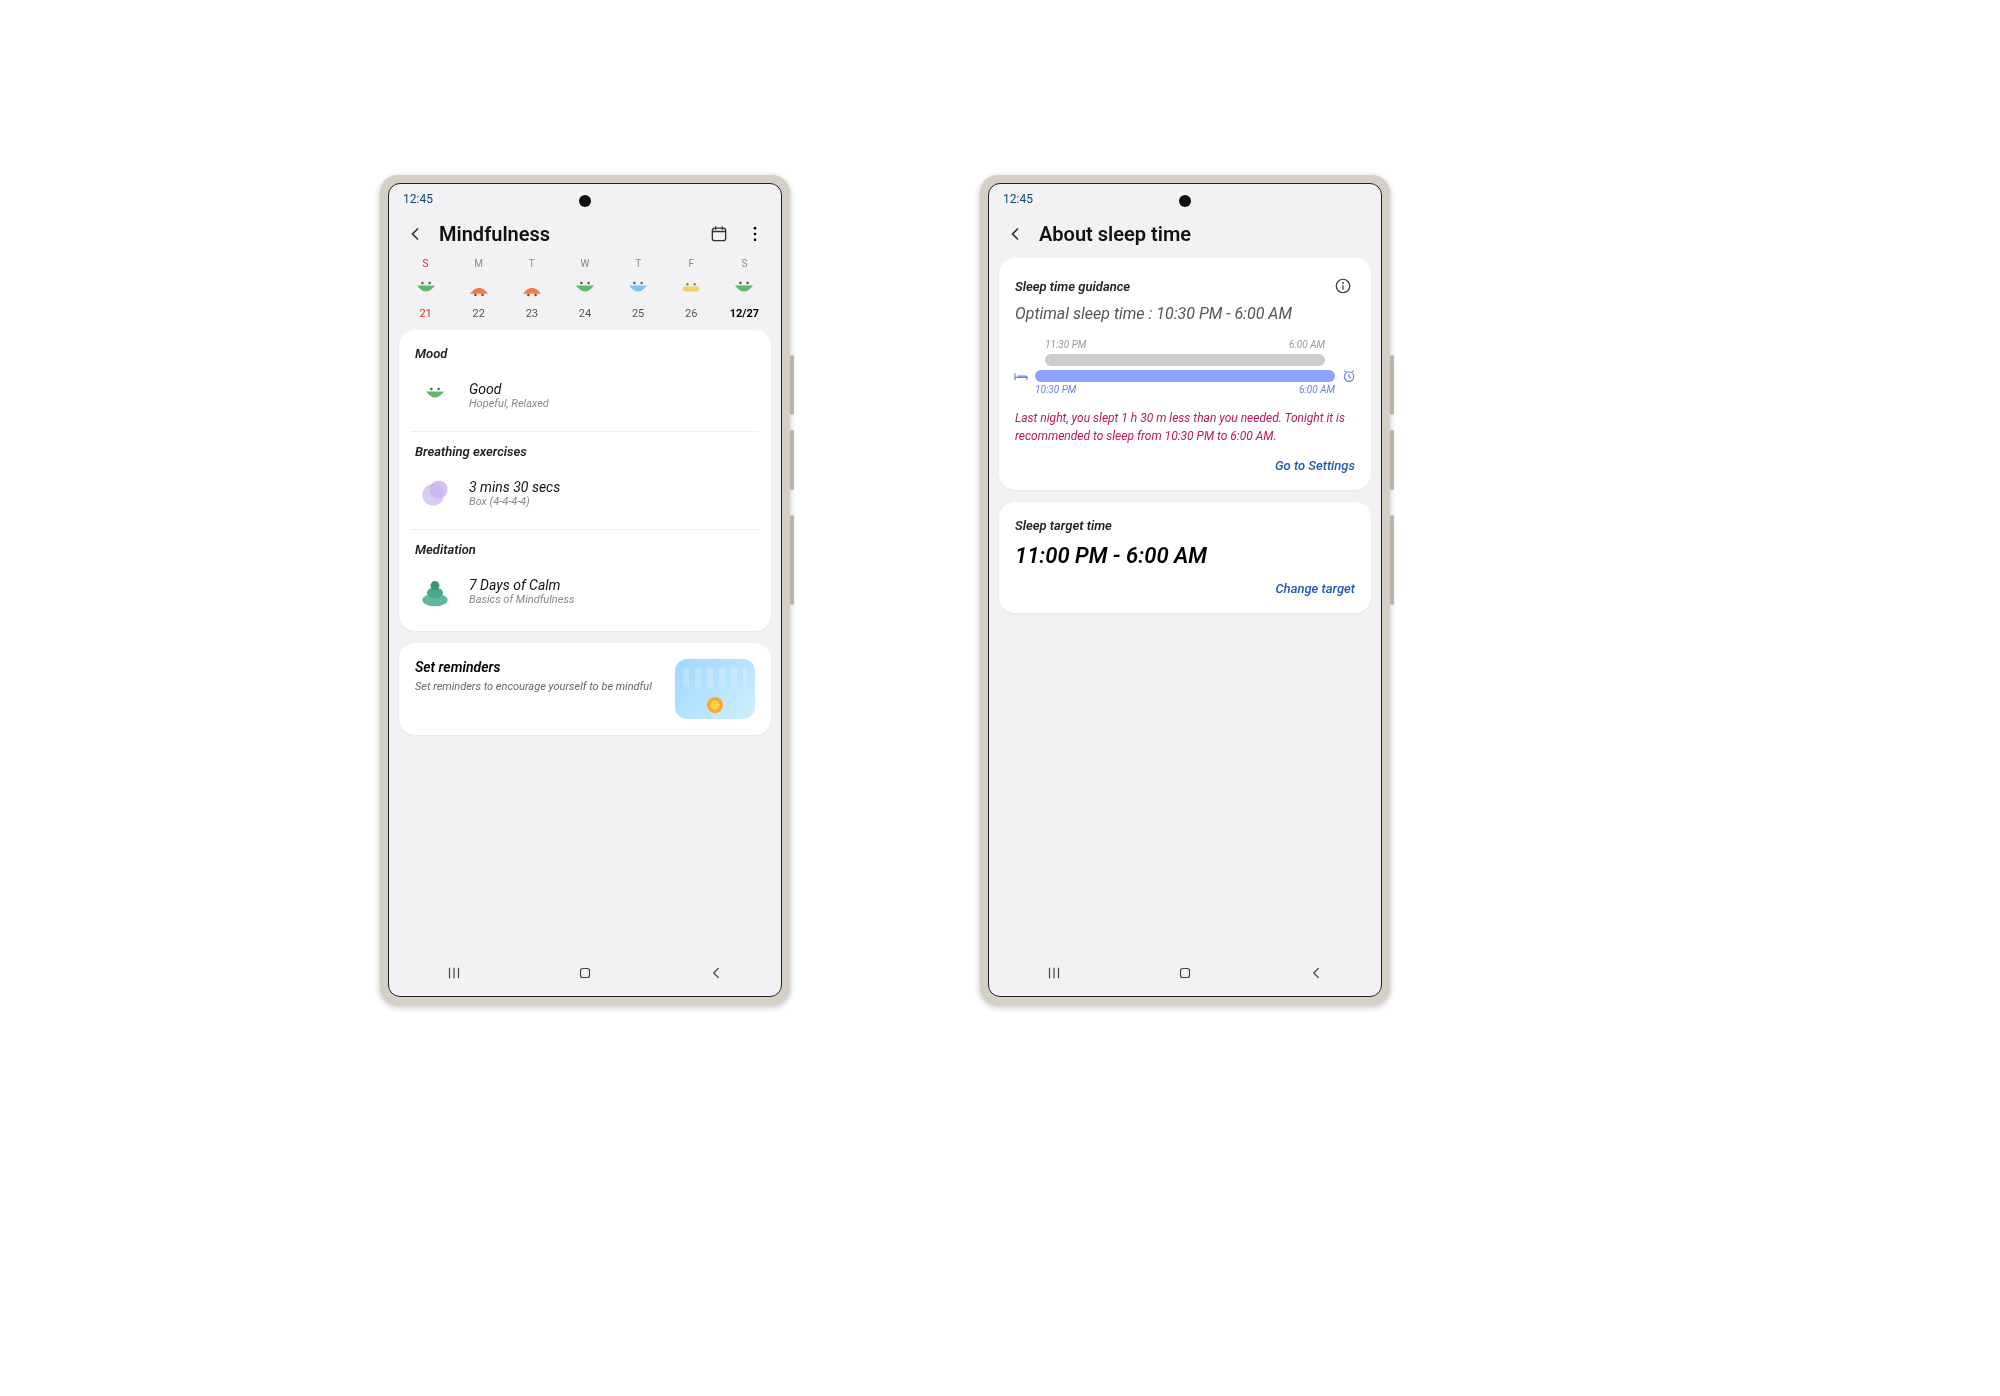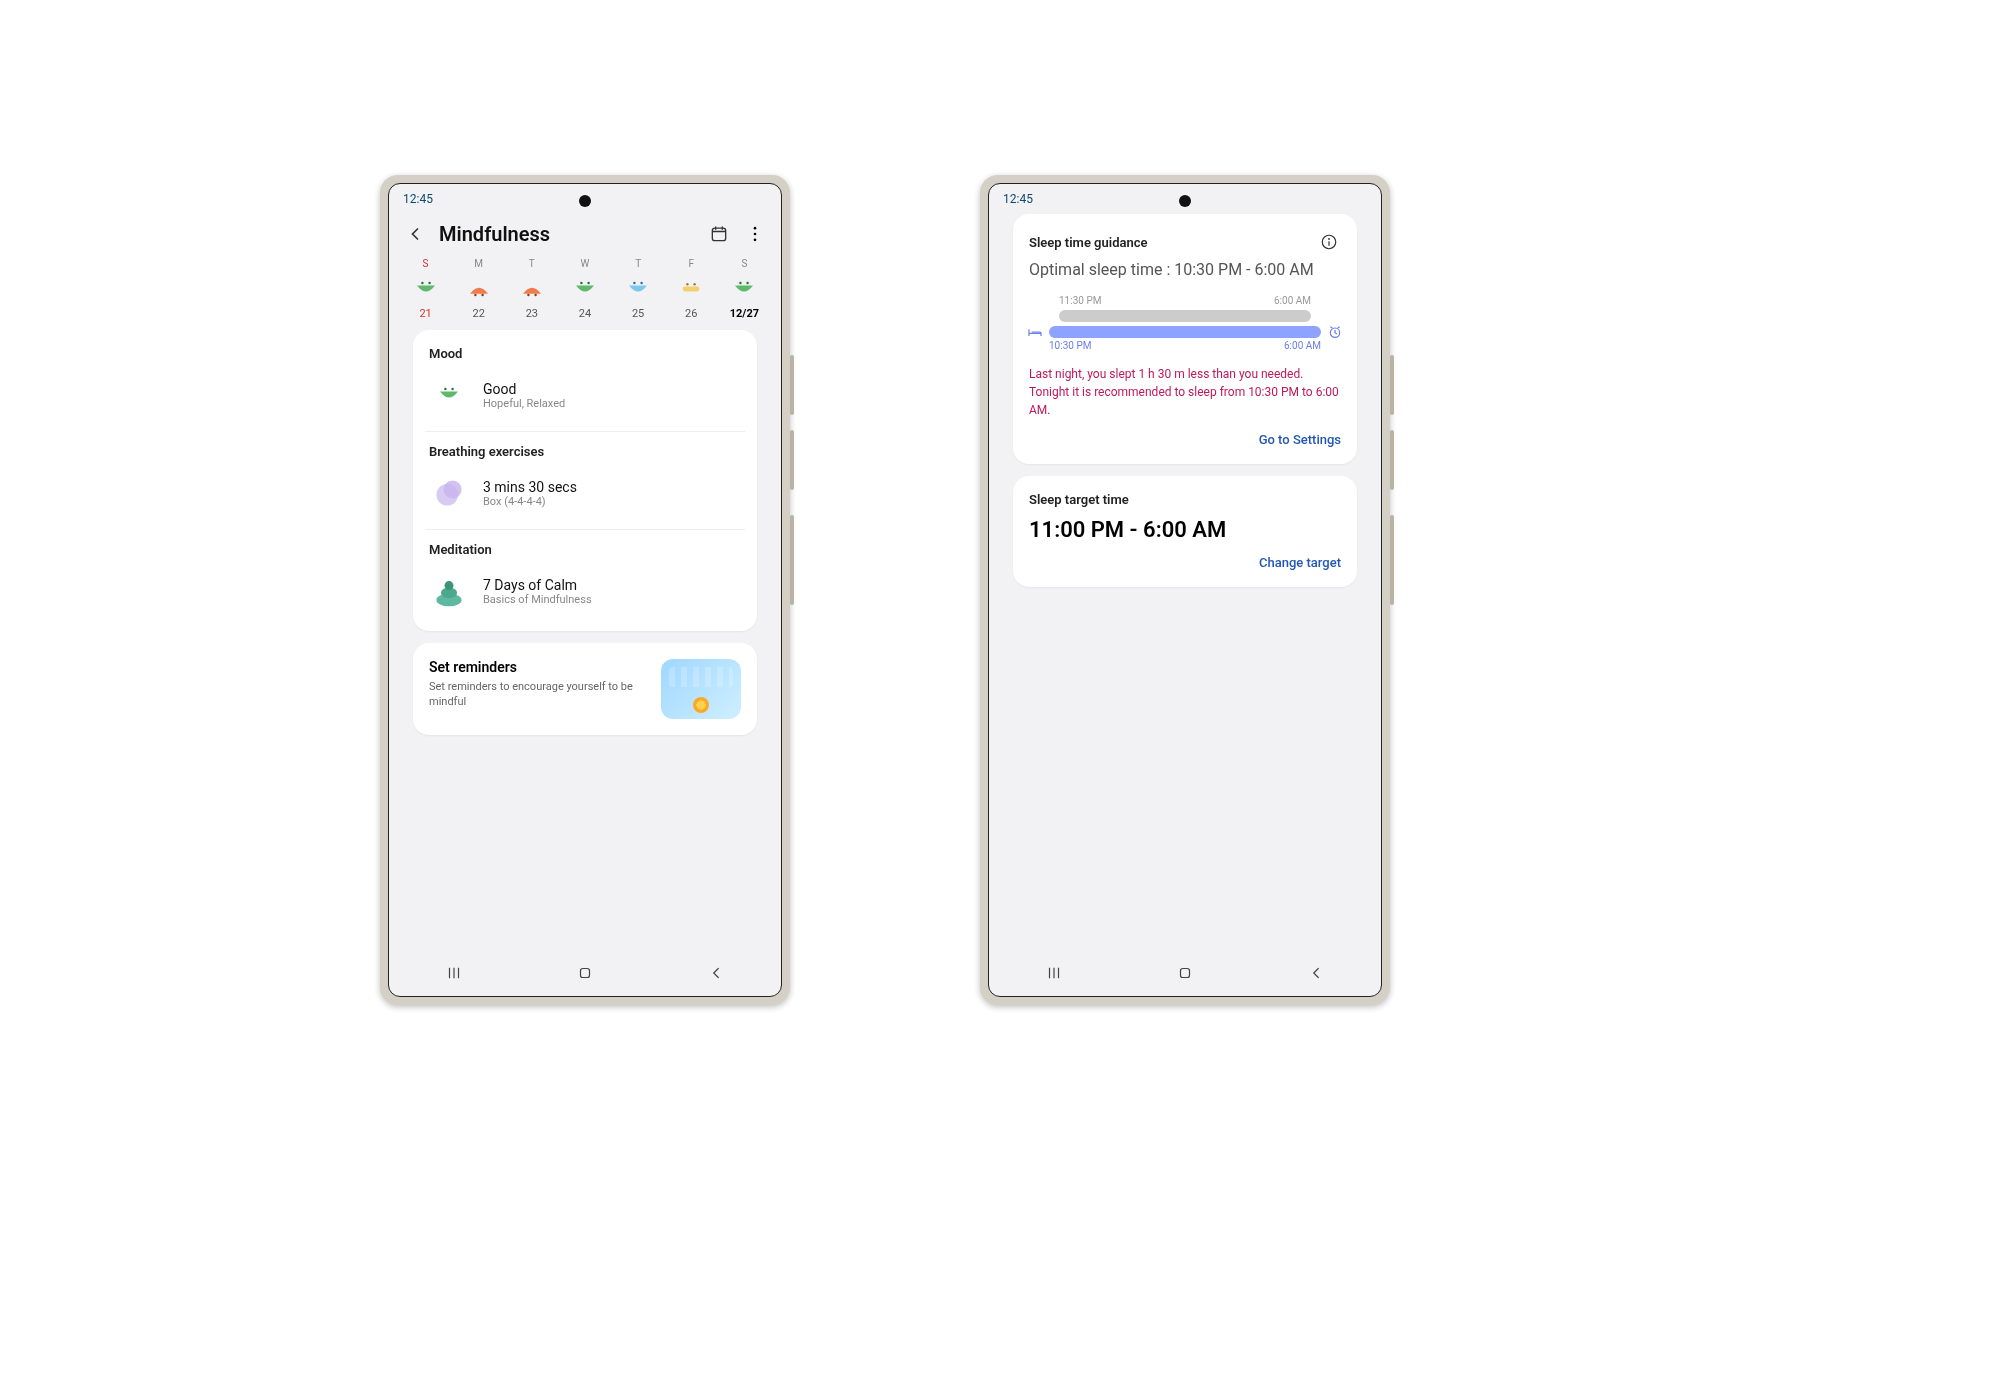--- a/index.html
+++ b/index.html
@@ -114,21 +114,21 @@
     z-index:-1;
   }
   .day { position:relative; }
   .day .sel-pill{ display:none; }
   .day.sel .sel-pill{ display:block; top:12px; left:4px; }
 
   
   .face svg { width: 24px; height: 20px; display:block; }
 
   
-  .content { flex:1; overflow:hidden; padding: 0 24px; }
+  .content { flex:1; overflow:hidden; padding: 0 10px; font-style: italic; }
   .card {
     background:#fff;
     border-radius:16px;
     padding:16px;
     margin-bottom:12px;
     box-shadow: 0 1px 2px rgba(0,0,0,.05);
   }
   .sec-title { font-size:13px; font-weight:600; color:#222; margin-bottom:10px; }
   .row { display:flex; align-items:center; gap:14px; padding:4px 0; }
   .row + .divider { height:1px; background:#eee; margin:12px -4px; }
@@ -382,20 +382,28 @@
   <div class="phone">
     <div class="side-btn b1"></div>
     <div class="side-btn b2"></div>
     <div class="side-btn b3"></div>
     <div class="camera"></div>
     <div class="screen">
       <div class="statusbar">
         <span>12:45</span>
       </div>
 
+      <div class="app-header">
+        <div class="icon-btn">
+          <svg viewBox="0 0 24 24" width="20" height="20">
+              <path d="M15 6l-6 6 6 6" fill="none" stroke="currentColor" stroke-width="2" stroke-linecap="round"></path>
+            </svg>
+        </div>
+        <div class="app-title">About sleep time</div>
+      </div>
 
       <div class="content">
         <div class="card">
           <div class="hdr-row">
             <div class="sec-title" style="margin:0">Sleep time guidance</div>
             <div class="icon-btn">
               <svg viewBox="0 0 24 24" width="18" height="18">
                   <circle cx="12" cy="12" r="9" fill="none" stroke="currentColor" stroke-width="1.6"></circle>
                   <circle cx="12" cy="8" r="1.2" fill="currentColor"></circle>
                   <path d="M12 11v6" stroke="currentColor" stroke-width="1.6"></path>

